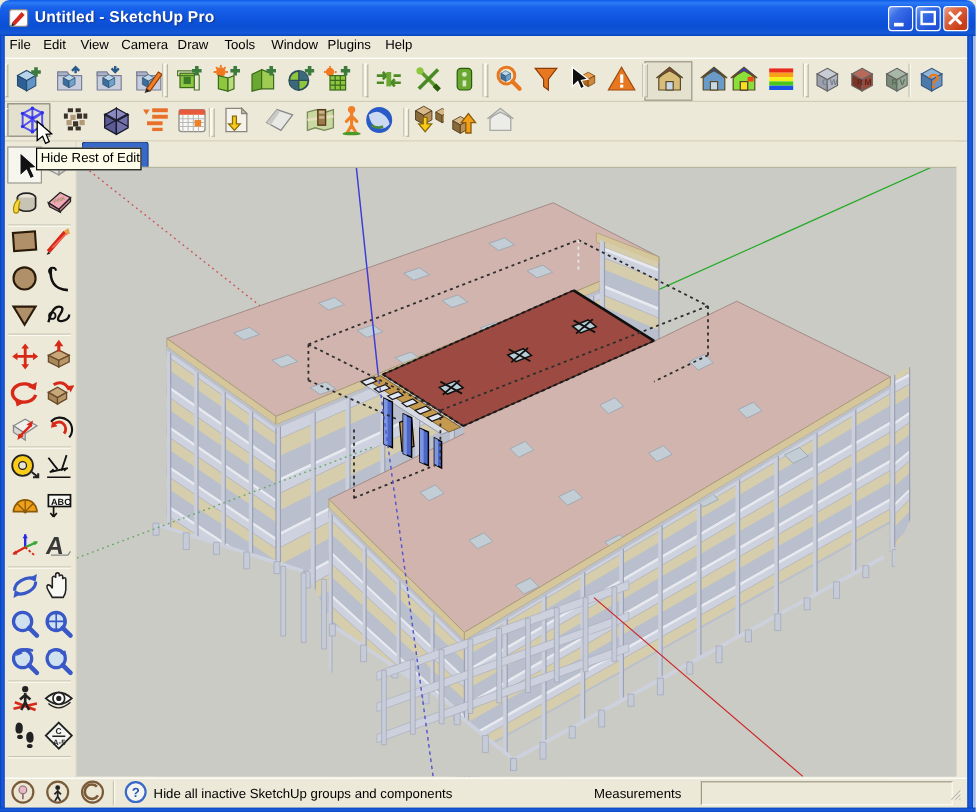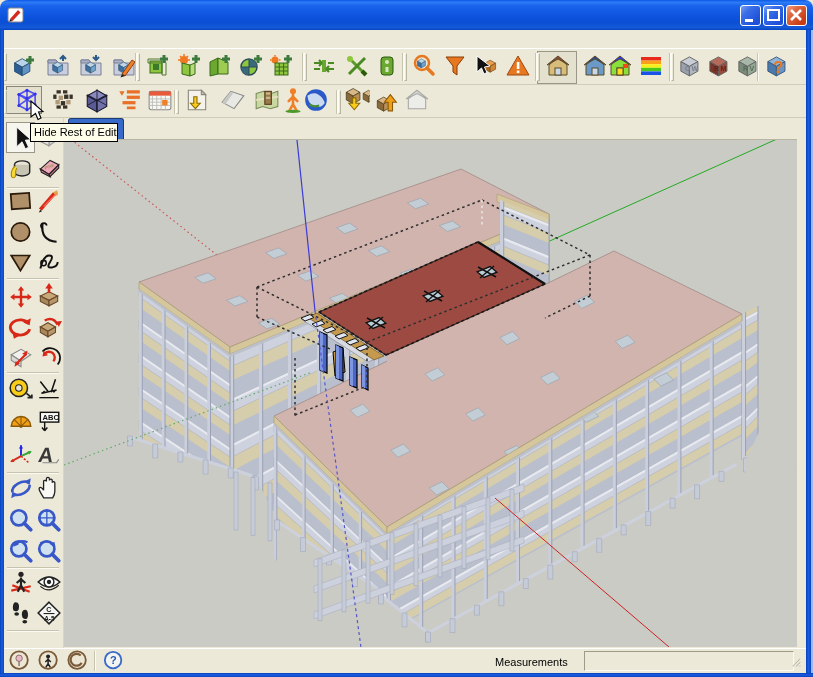--- a/index.html
+++ b/index.html
@@ -41,29 +41,41 @@
 </style>
 </head>
 <body>
 <div id="win">
   <div class="abs" id="titlebar"></div>
   <svg class="abs" style="left:7px;top:6px" width="18" height="18" viewBox="0 0 18 18">
       <rect x="1" y="2" width="15" height="14" rx="2" fill="#fff" stroke="#888"></rect>
       <path d="M3 13 L11 4 L13.5 6.5 L5.5 15 Z" fill="#d42a1e"></path>
       <path d="M3 13 L5.5 15 L2.5 15.8 Z" fill="#222"></path>
     </svg>
+  <div class="abs" id="titletxt">Untitled - SketchUp Pro</div>
   <div class="abs winbtn" id="btnmin"><svg width="19" height="19">
         <rect x="4" y="13" width="8" height="3" fill="#fff"></rect>
       </svg></div>
   <div class="abs winbtn" id="btnmax"><svg width="19" height="19">
         <rect x="4" y="4" width="11" height="10" fill="none" stroke="#fff" stroke-width="2"></rect>
       </svg></div>
   <div class="abs winbtn" id="btncls"><svg width="19" height="19">
         <path d="M4 4 L14 14 M14 4 L4 14" stroke="#fff" stroke-width="2.6"></path>
       </svg></div>
+  <div class="abs" id="menubar">
+      <span class="mi" style="left: 4px;">File</span>
+      <span class="mi" style="left: 32px;">Edit</span>
+      <span class="mi" style="left: 63px;">View</span>
+      <span class="mi" style="left: 97px;">Camera</span>
+      <span class="mi" style="left: 144px;">Draw</span>
+      <span class="mi" style="left: 183px;">Tools</span>
+      <span class="mi" style="left: 222px;">Window</span>
+      <span class="mi" style="left: 269px;">Plugins</span>
+      <span class="mi" style="left: 317px;">Help</span>
+    </div>
   <div class="abs" id="tb1">
       <div class="abs" id="pressh"></div>
       <div class="icon" style="left: 8px; top: 5px;"><svg width="24" height="24" viewBox="0 0 24 24">
           <g transform="translate(0,3) scale(0.85)">
             <polygon points="12,2 21,7 12,12 3,7" fill="#b8d4ea" stroke="#234a6e" stroke-width="1"></polygon>
             <polygon points="3,7 12,12 12,22 3,17" fill="#2d5f94" stroke="#234a6e" stroke-width="1"></polygon>
             <polygon points="21,7 12,12 12,22 21,17" fill="#5f94c4" stroke="#234a6e" stroke-width="1"></polygon>
           </g>
           <path d="M18 2 v8 M14 6 h8" stroke="#3d7a3d" stroke-width="3"></path>
         </svg></div>
@@ -829,20 +841,21 @@
         <line x1="257" y1="317" x2="330" y2="349" stroke="#2e2e2e" stroke-width="1.5" stroke-dasharray="2.5 3"></line>
         <line x1="590" y1="296" x2="545" y2="318" stroke="#2e2e2e" stroke-width="1.5" stroke-dasharray="2.5 3"></line>
         <line x1="295" y1="358" x2="295" y2="418" stroke="#2e2e2e" stroke-width="1.5" stroke-dasharray="2.5 3"></line>
         <line x1="295" y1="415" x2="367" y2="386" stroke="#2e2e2e" stroke-width="1.5" stroke-dasharray="2.5 3"></line>
         <line x1="64" y1="465" x2="312" y2="372" stroke="#66aa66" stroke-width="1.2" stroke-dasharray="1.5 3"></line>
         <line x1="297" y1="140" x2="315" y2="311" stroke="#3b3bd6" stroke-width="1.2"></line>
         <line x1="315" y1="311" x2="362" y2="655" stroke="#5555cc" stroke-width="1.2" stroke-dasharray="3 3"></line>
         <line x1="495" y1="498" x2="669" y2="647" stroke="#cc2222" stroke-width="1"></line>
       </svg></div>
   <div class="abs" id="statusbar">
+    <div class="abs" id="helptxt">Hide all inactive SketchUp groups and components</div>
     <div class="abs" id="measlbl">Measurements</div>
     <div class="abs" id="measbox"></div>
   <div class="icon" style="left: 5px; top: 1px;"><svg width="22" height="22" viewBox="0 0 24 24">
           <circle cx="11" cy="11" r="9.5" fill="#ece6d4" stroke="#7a5a38" stroke-width="2"></circle>
           <circle cx="11" cy="9" r="3.5" fill="#e8b8c8" stroke="#8a6a6a"></circle>
           <path d="M11 12.5 v5" stroke="#8a6a6a" stroke-width="1.5"></path>
         </svg></div>
       <div class="icon" style="left: 34px; top: 1px;"><svg width="22" height="22" viewBox="0 0 24 24">
           <circle cx="11" cy="11" r="9.5" fill="#ece6d4" stroke="#7a5a38" stroke-width="2"></circle>
           <circle cx="11" cy="7" r="2.2" fill="#222"></circle>

